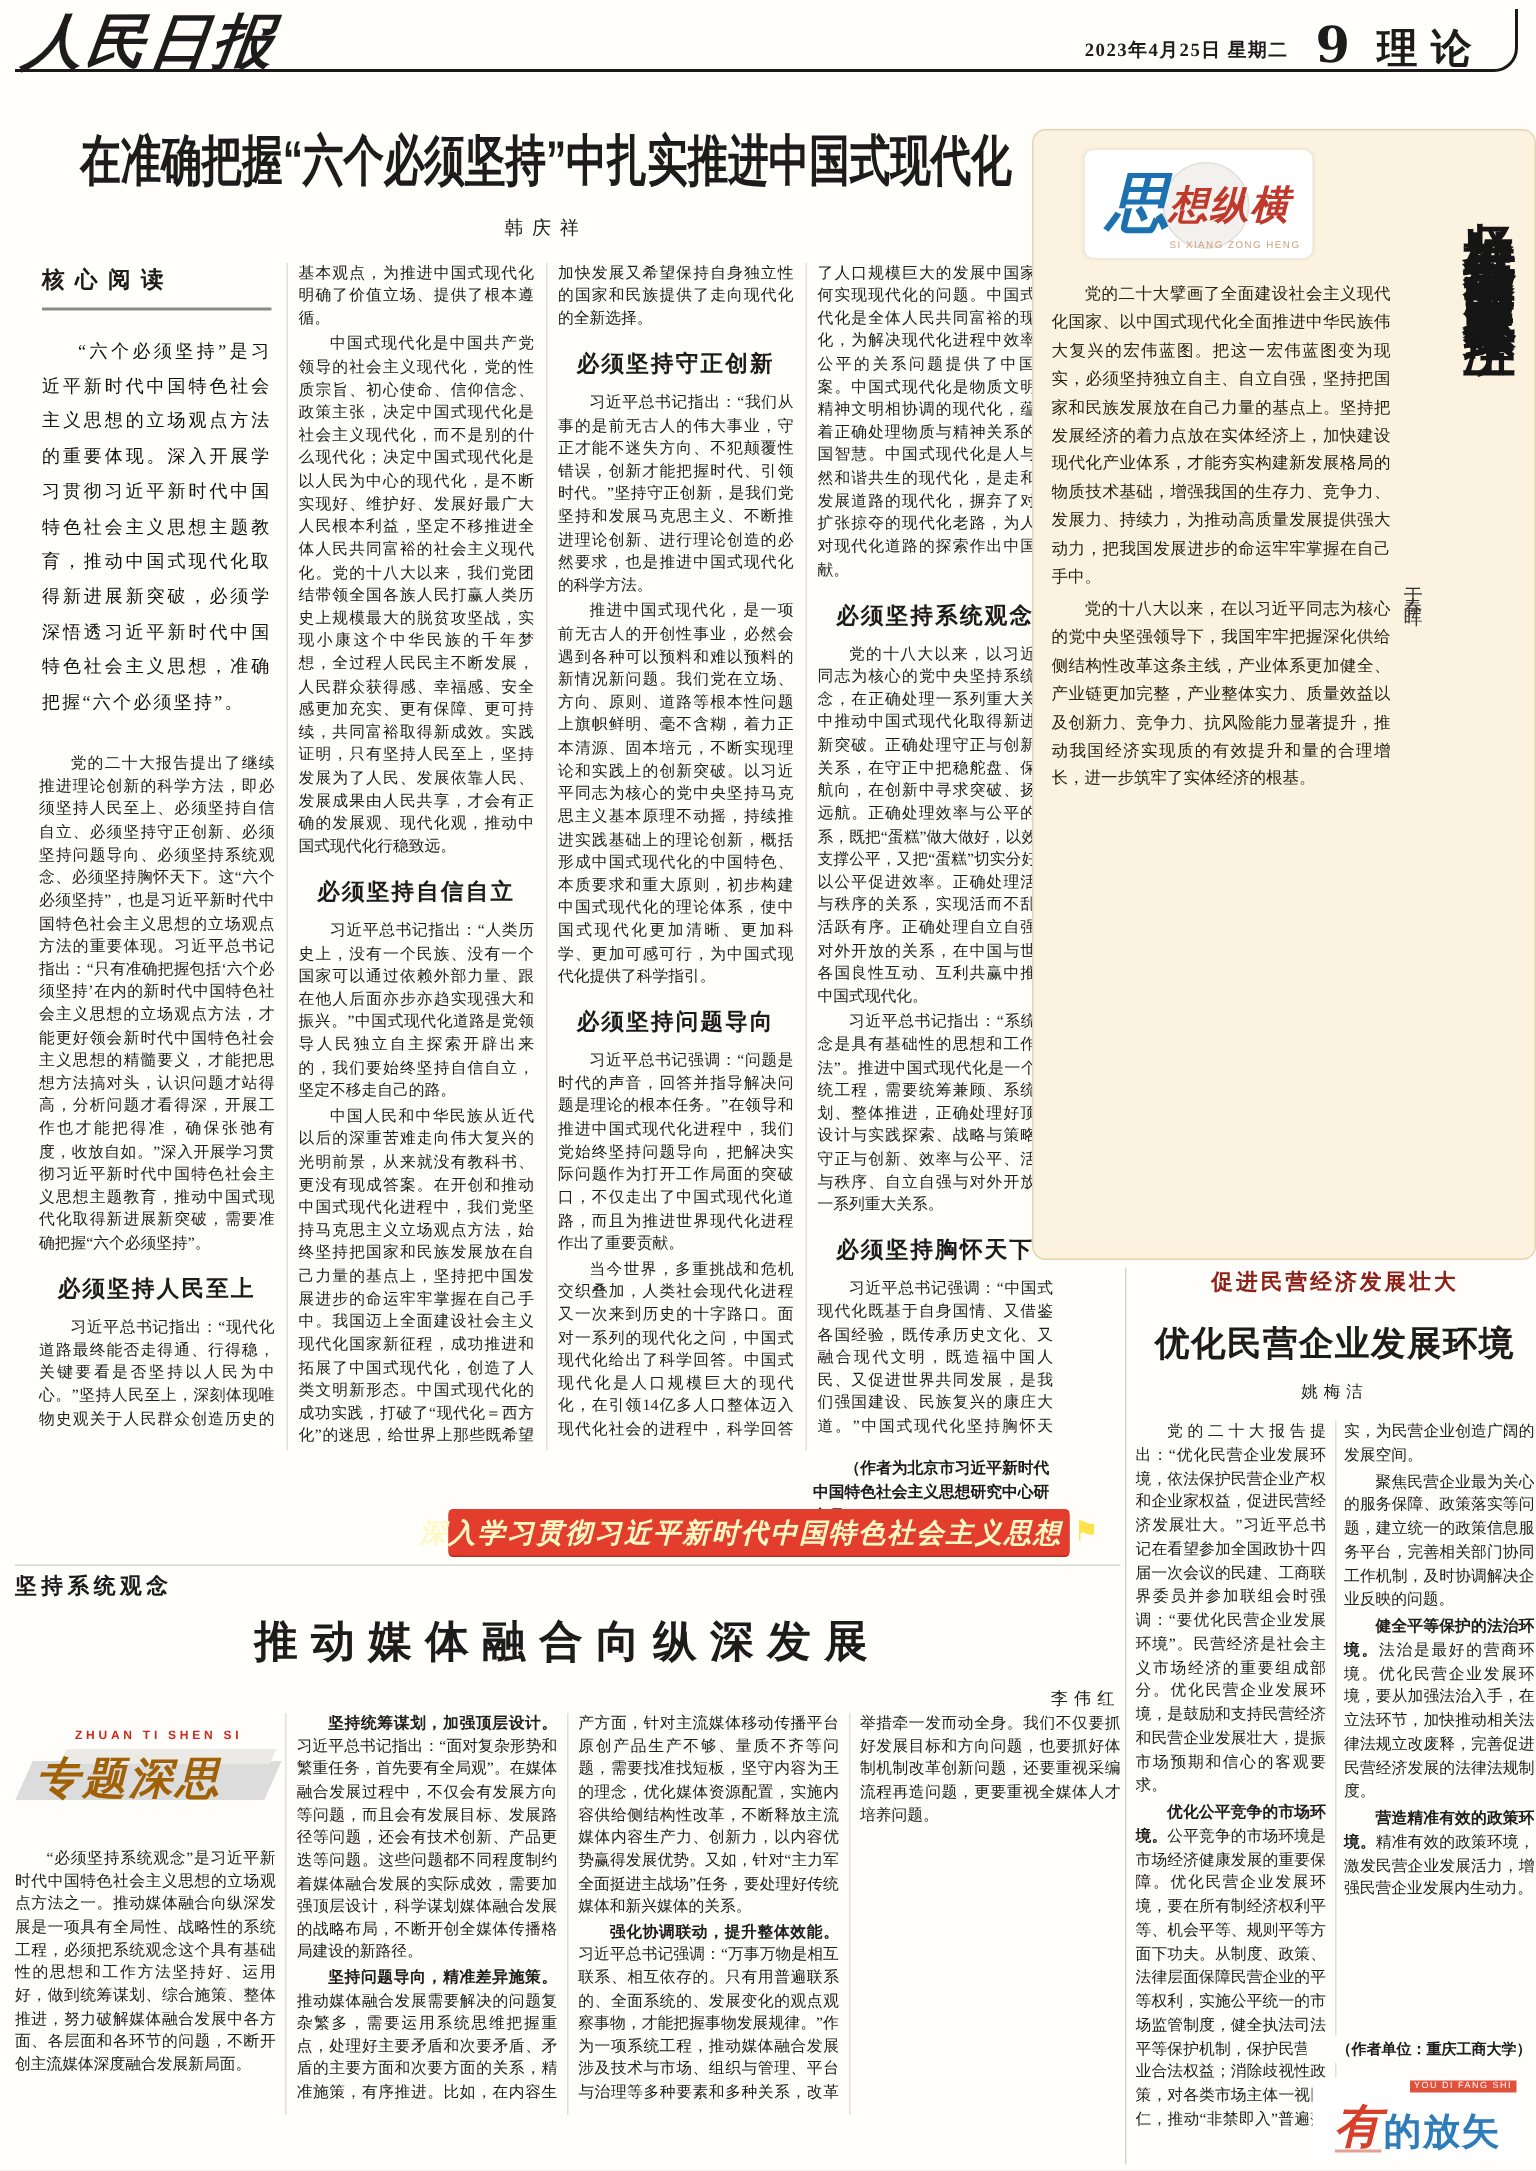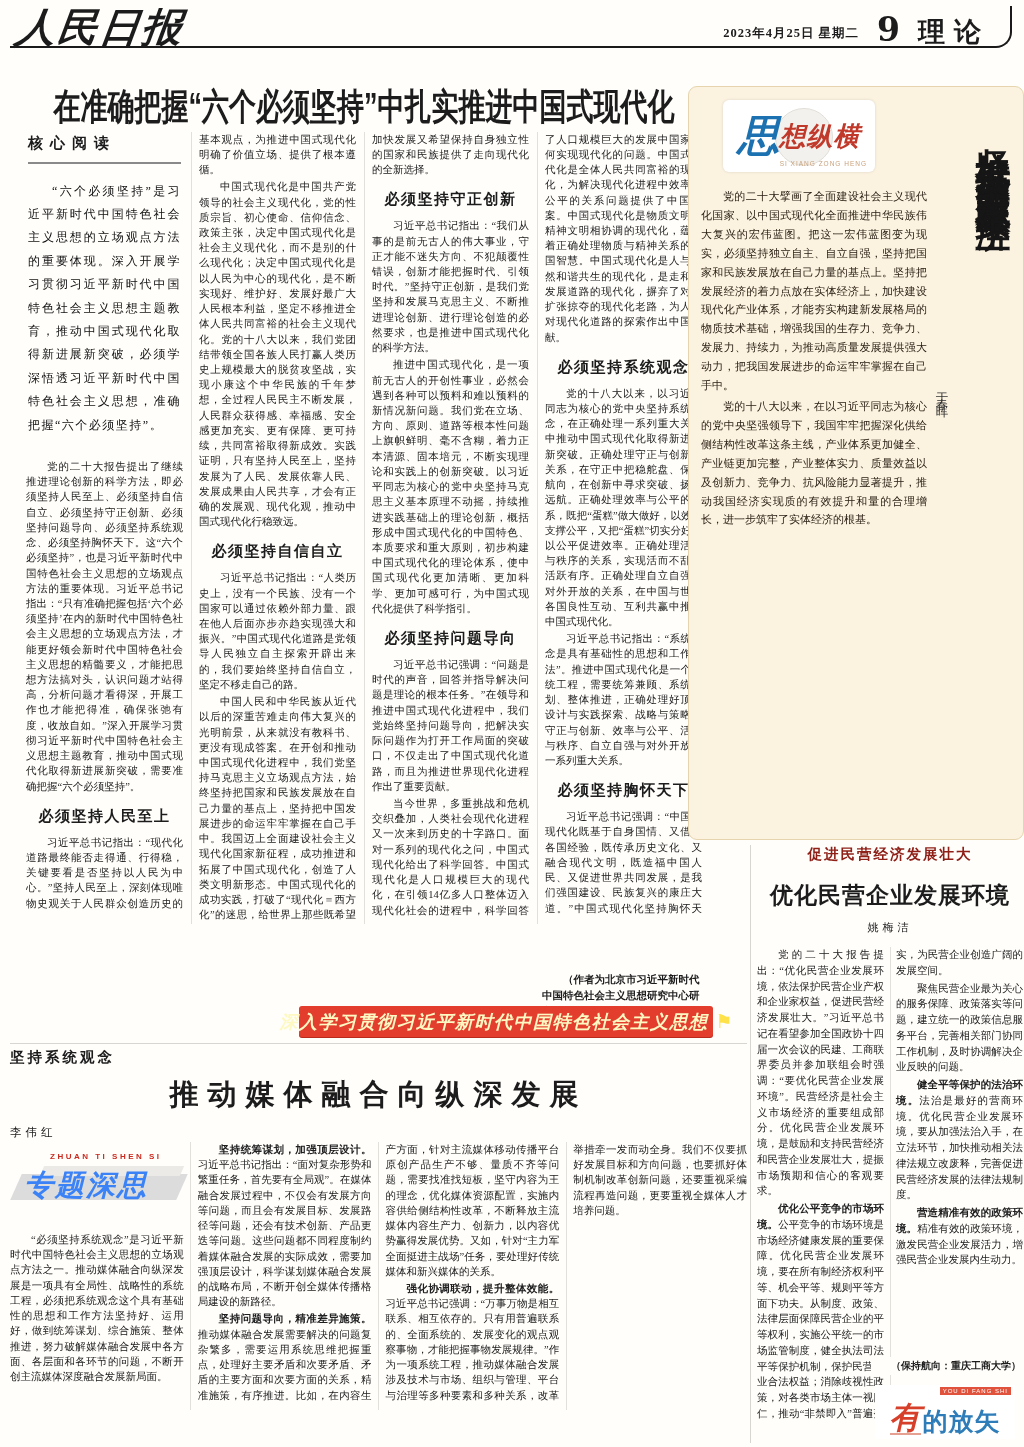--- a/index.html
+++ b/index.html
@@ -57,30 +57,30 @@
      font-size:12.5px;letter-spacing:7px;color:#333;}
   .panel-headline{position:absolute;right:13px;top:34px;writing-mode:vertical-rl;text-orientation:upright;
      font-size:35px;font-weight:700;letter-spacing:4px;line-height:1;color:#161616;
      font-family:"Liberation Serif",serif;}
   
   .media-art{position:absolute;left:10px;top:1048px;width:737px;}
   .media-kicker{text-align:left;font-size:14.5px;font-weight:800;letter-spacing:3px;
      font-family:"Liberation Sans",sans-serif;}
   .media-headline{margin-top:8px;text-align:center;font-size:29px;font-weight:800;letter-spacing:9px;
      font-family:Liberation Sans, sans-serif;}
-  .media-byline{margin-top:10px;text-align:left;font-size:11.5px;letter-spacing:4px;}
+  .media-byline{margin-top:10px;text-align:right;font-size:11.5px;letter-spacing:4px;}
   .media-cols{margin-top:2px;height:268px;column-count:4;column-gap:14px;column-fill:auto;
      column-rule:1px solid #e2e0da;overflow:hidden;text-align:justify;}
   
   .zt-logo{break-inside:avoid;position:relative;height:78px;margin:2px 2px 10px;}
   .zt-bar{position:absolute;left:4px;top:30px;width:166px;height:26px;background:#dcdcdc;transform:skewX(-24deg);}
   .zt-bar2{position:absolute;left:30px;top:22px;width:140px;height:10px;background:#eceae6;transform:skewX(-24deg);}
   .zt-sub{position:absolute;left:38px;top:8px;font-size:8px;font-weight:700;color:#cc2a1e;letter-spacing:2.5px;
      font-family:"Liberation Sans",sans-serif;}
-  .zt-text{position:absolute;left:12px;top:22px;font-size:29px;font-weight:900;font-style:italic;color:#3b82f6;
+  .zt-text{position:absolute;left:12px;top:22px;font-size:29px;font-weight:900;font-style:italic;color:#a16207;
      letter-spacing:2px;font-family:"Liberation Sans",sans-serif;}
   
   .priv-art{position:absolute;left:757px;top:845px;width:266px;}
   .priv-kicker{text-align:center;font-size:14.5px;font-weight:800;letter-spacing:2px;color:#8e2018;}
   .priv-headline{margin-top:16px;text-align:center;font-size:23px;font-weight:900;letter-spacing:1px;
      font-family:"Liberation Sans",sans-serif;}
   .priv-byline{margin-top:9px;text-align:center;font-size:11px;letter-spacing:4px;}
   .priv-cols{margin-top:12px;height:478px;column-count:2;column-gap:12px;column-fill:auto;
      column-rule:1px solid #e2e0da;overflow:hidden;text-align:justify;}
   .priv-cols .para{font-size:10.5px;line-height:1.5;}
@@ -106,20 +106,21 @@
   <div class="mast-rule"></div>
   <div class="mast-logo">人民日报</div>
   <div class="mast-right">
     <span class="mast-date">2023年4月25日  星期二</span>
     <span class="mast-pagenum">9</span>
     <span class="mast-section">理论</span>
   </div>
 
   <div class="main-art">
     <div class="main-headline">在准确把握“六个必须坚持”中扎实推进中国式现代化</div>
+    <div class="main-byline">韩庆祥</div>
     <div class="main-cols">
       <div class="core-box">
         <div class="core-title">核心阅读</div>
         <div class="core-rule"></div>
         <div class="core-body">“六个必须坚持”是习近平新时代中国特色社会主义思想的立场观点方法的重要体现。深入开展学习贯彻习近平新时代中国特色社会主义思想主题教育，推动中国式现代化取得新进展新突破，必须学深悟透习近平新时代中国特色社会主义思想，准确把握“六个必须坚持”。</div>
       </div>
       <div>
           <p class="para">党的二十大报告提出了继续推进理论创新的科学方法，即必须坚持人民至上、必须坚持自信自立、必须坚持守正创新、必须坚持问题导向、必须坚持系统观念、必须坚持胸怀天下。这“六个必须坚持”，也是习近平新时代中国特色社会主义思想的立场观点方法的重要体现。习近平总书记指出：“只有准确把握包括‘六个必须坚持’在内的新时代中国特色社会主义思想的立场观点方法，才能更好领会新时代中国特色社会主义思想的精髓要义，才能把思想方法搞对头，认识问题才站得高，分析问题才看得深，开展工作也才能把得准，确保张弛有度，收放自如。”深入开展学习贯彻习近平新时代中国特色社会主义思想主题教育，推动中国式现代化取得新进展新突破，需要准确把握“六个必须坚持”。</p>
           <div class="sub-head">必须坚持人民至上</div>
           <p class="para">习近平总书记指出：“现代化道路最终能否走得通、行得稳，关键要看是否坚持以人民为中心。”坚持人民至上，深刻体现唯物史观关于人民群众创造历史的基本观点，为推进中国式现代化明确了价值立场、提供了根本遵循。</p>
@@ -190,21 +191,21 @@
     <div class="priv-kicker">促进民营经济发展壮大</div>
     <div class="priv-headline">优化民营企业发展环境</div>
     <div class="priv-byline">姚梅洁</div>
     <div class="priv-cols">
         <p class="para">党的二十大报告提出：“优化民营企业发展环境，依法保护民营企业产权和企业家权益，促进民营经济发展壮大。”习近平总书记在看望参加全国政协十四届一次会议的民建、工商联界委员并参加联组会时强调：“要优化民营企业发展环境”。民营经济是社会主义市场经济的重要组成部分。优化民营企业发展环境，是鼓励和支持民营经济和民营企业发展壮大，提振市场预期和信心的客观要求。</p>
         <p class="para"><span class="lead">优化公平竞争的市场环境。</span>公平竞争的市场环境是市场经济健康发展的重要保障。优化民营企业发展环境，要在所有制经济权利平等、机会平等、规则平等方面下功夫。从制度、政策、法律层面保障民营企业的平等权利，实施公平统一的市场监管制度，健全执法司法平等保护机制，保护民营企业合法权益；消除歧视性政策，对各类市场主体一视同仁，推动“非禁即入”普遍落实，为民营企业创造广阔的发展空间。</p>
         <p class="para">聚焦民营企业最为关心的服务保障、政策落实等问题，建立统一的政策信息服务平台，完善相关部门协同工作机制，及时协调解决企业反映的问题。</p>
         <p class="para"><span class="lead">健全平等保护的法治环境。</span>法治是最好的营商环境。优化民营企业发展环境，要从加强法治入手，在立法环节，加快推动相关法律法规立改废释，完善促进民营经济发展的法律法规制度。</p>
         <p class="para"><span class="lead">营造精准有效的政策环境。</span>精准有效的政策环境，激发民营企业发展活力，增强民营企业发展内生动力。</p>
       </div>
-    <div class="priv-note">（保持航向：重庆工商大学）</div>
+    <div class="priv-note">（作者单位：重庆工商大学）</div>
     <div class="ydfs-logo">
       <span class="ydfs-sub">YOU DI FANG SHI</span>
       <span class="ydfs-red">有</span>
       <span class="ydfs-blue">的放矢</span>
     </div>
   </div>
 
 </div>
 
 </body></html>

